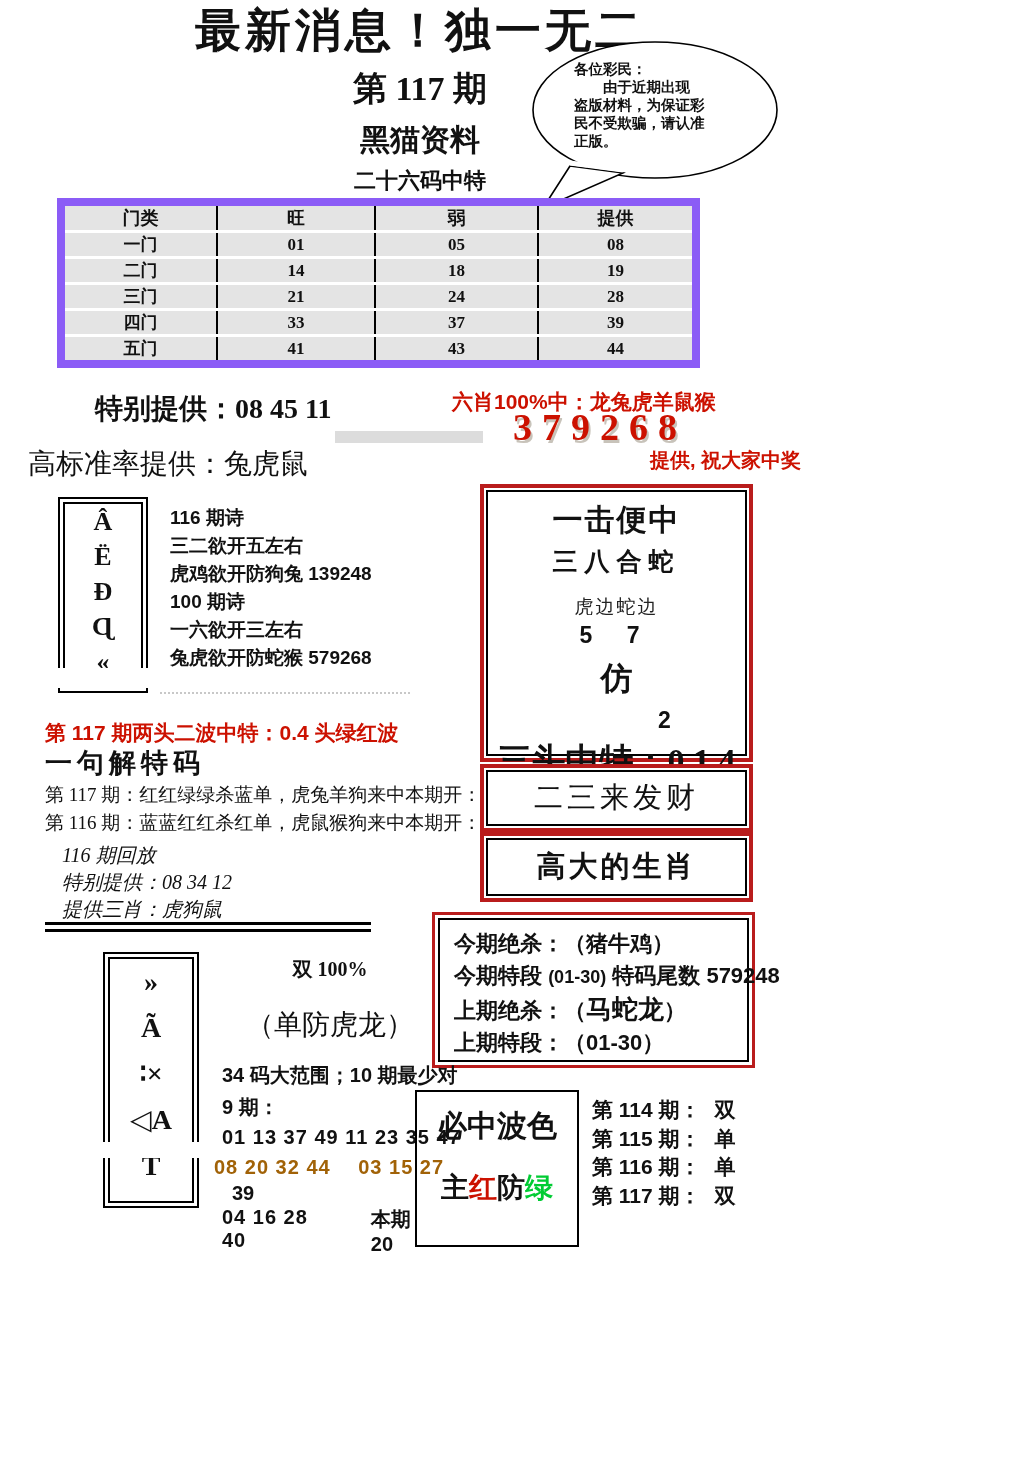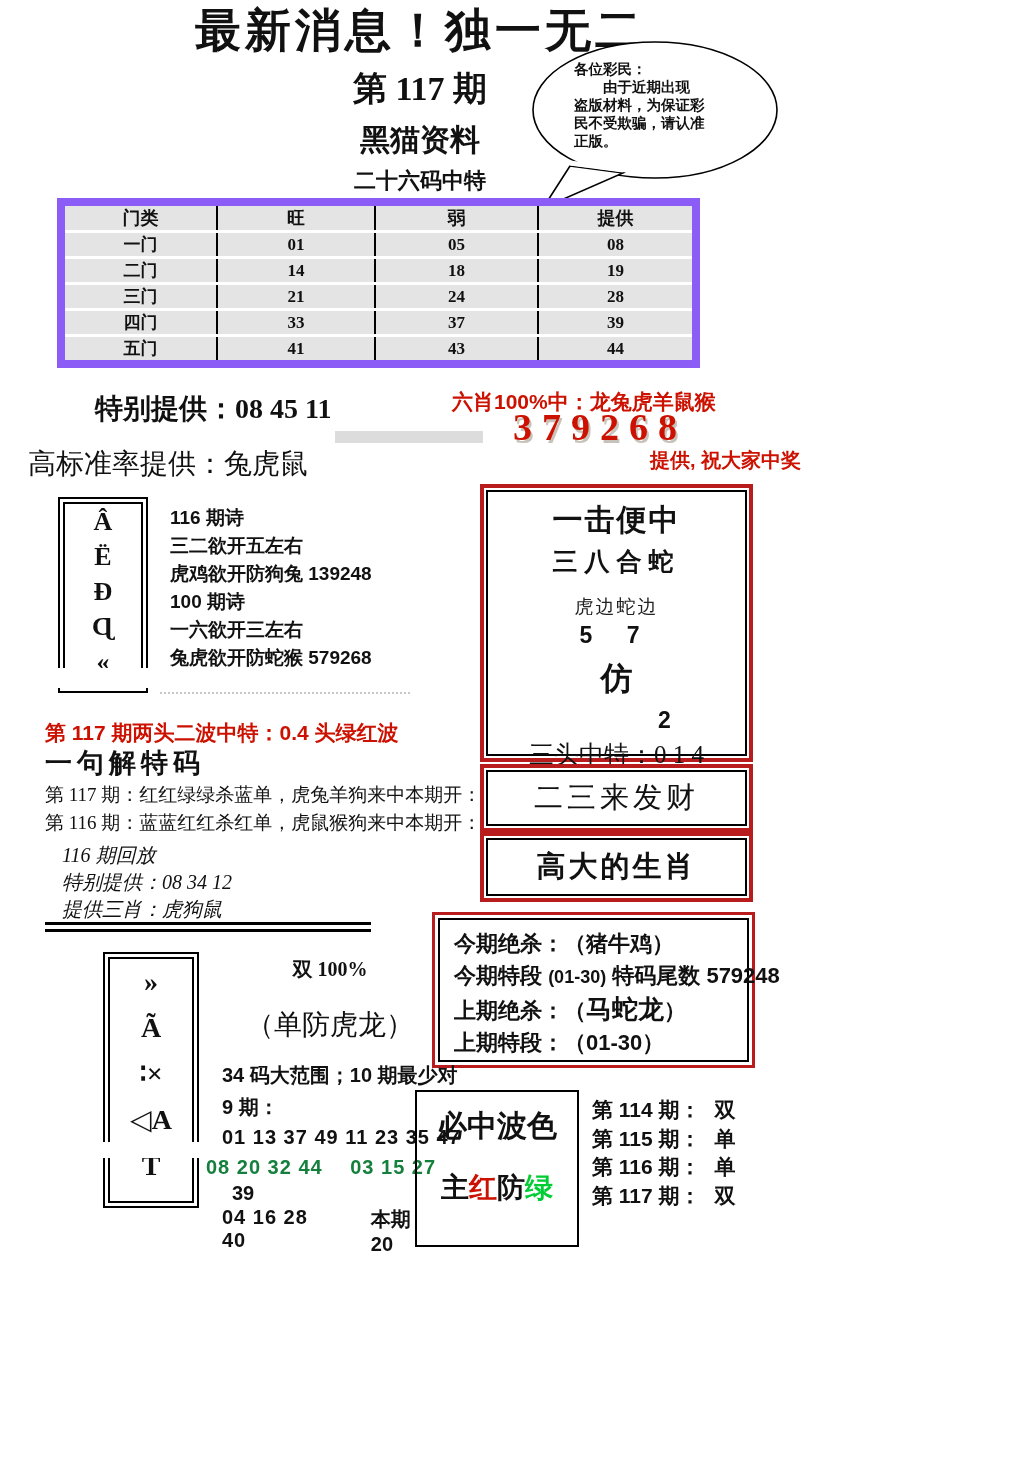--- a/index.html
+++ b/index.html
@@ -74,41 +74,41 @@
   .dbox { position:absolute; border:4px solid #b91c1c; background:#fff; }
   .dbox .inner { position:absolute; inset:2px; border:2px solid #000; }
   .hit-box  { left:480px; top:484px; width:265px; height:270px; }
   .hit-box .inner { display:flex; flex-direction:column; align-items:center; }
   .hit-l1 { margin-top:8px;  font-size:30px; font-weight:600; letter-spacing:2px; }
   .hit-l2 { margin-top:4px;  font-size:25px; font-weight:600; letter-spacing:7px; }
   .hit-l3 { margin-top:16px; font-size:19px; color:#222; letter-spacing:2px; }
   .hit-l4 { margin-top:2px;  font-size:23px; font-weight:bold; letter-spacing:14px; font-family:"Liberation Sans",sans-serif; }
   .hit-l5 { margin-top:8px;  font-size:32px; font-weight:bold; }
   .hit-l6 { margin-top:6px;  font-size:23px; font-weight:bold; margin-left:96px; font-family:"Liberation Sans",sans-serif; }
-  .hit-l7 { margin-top:4px;  font-size:25px; font-weight:400; }
+  .hit-l7 { margin-top:4px;  font-size:34px; font-weight:700; }
   .fortune-box { left:480px; top:764px; width:265px; height:60px; }
   .fortune-box .inner { display:flex; align-items:center; justify-content:center; font-size:29px; letter-spacing:4px; }
   .zodiac-box  { left:480px; top:832px; width:265px; height:62px; }
   .zodiac-box .inner { display:flex; align-items:center; justify-content:center; font-size:29px; font-weight:bold; letter-spacing:3px; }
 
   
   .kill-box { left:432px; top:912px; width:317px; height:150px; border-width:3px; }
   .kill-box .inner { inset:3px; border-width:2px; padding:8px 0 0 14px;
                      font-family:"Liberation Sans","DejaVu Sans",sans-serif; }
   .kill-box .kl { font-size:22px; font-weight:bold; line-height:32px; white-space:nowrap; }
   .kill-box .kl small { font-size:18px; }
   .kill-box .big-zo { font-size:26px; }
 
   
   .dbl100   { left:225px; top:956px; width:210px; text-align:center; font-size:20px; font-weight:600; }
   .single-d { left:210px; top:1006px; width:240px; text-align:center; font-size:28px; }
   .range1   { left:222px; top:1062px; font-size:20px; font-weight:bold; font-family:"Liberation Sans",sans-serif; }
   .range2   { left:222px; top:1094px; font-size:20px; font-weight:bold; font-family:"Liberation Sans",sans-serif; }
   .nums1    { left:222px; top:1126px; font-size:20px; font-weight:600; font-family:"Liberation Sans",sans-serif; letter-spacing:1px; }
-  .nums2    { left:206px; top:1154px; font-size:20px; font-weight:600; color:#15803d; font-family:"Liberation Sans",sans-serif; letter-spacing:1px; }
+  .nums2    { left:214px; top:1154px; font-size:20px; font-weight:600; color:#a16207; font-family:"Liberation Sans",sans-serif; letter-spacing:1px; }
   .nums3    { left:232px; top:1182px; font-size:20px; font-weight:600; font-family:"Liberation Sans",sans-serif; }
   .nums4row { left:222px; top:1206px; width:212px; display:flex; justify-content:space-between;
               font-size:20px; font-family:"Liberation Sans",sans-serif;gap:40px; }
   .nums4row .n  { font-weight:600; letter-spacing:1px; }
   .nums4row .cur{ font-weight:bold; }
 
   
   .bizhong { left:415px; top:1090px; width:160px; height:153px; border:2.5px solid #000; text-align:center; }
   .bz-title { margin-top:14px; font-size:30px; font-weight:bold; }
   .bz-line  { margin-top:22px; font-size:28px; font-weight:600; }

